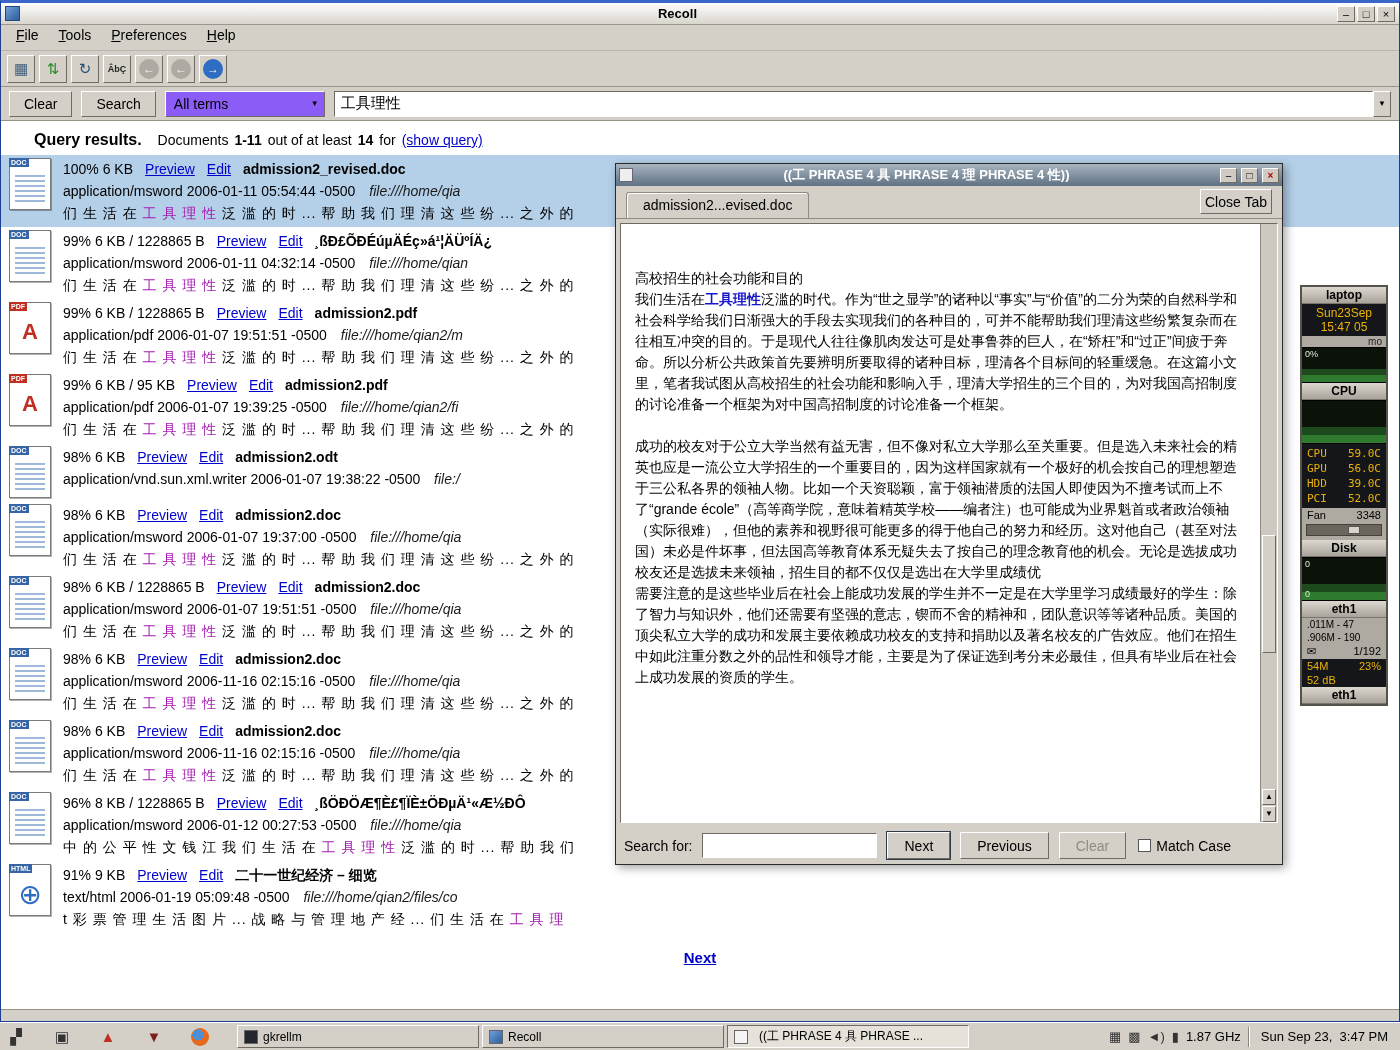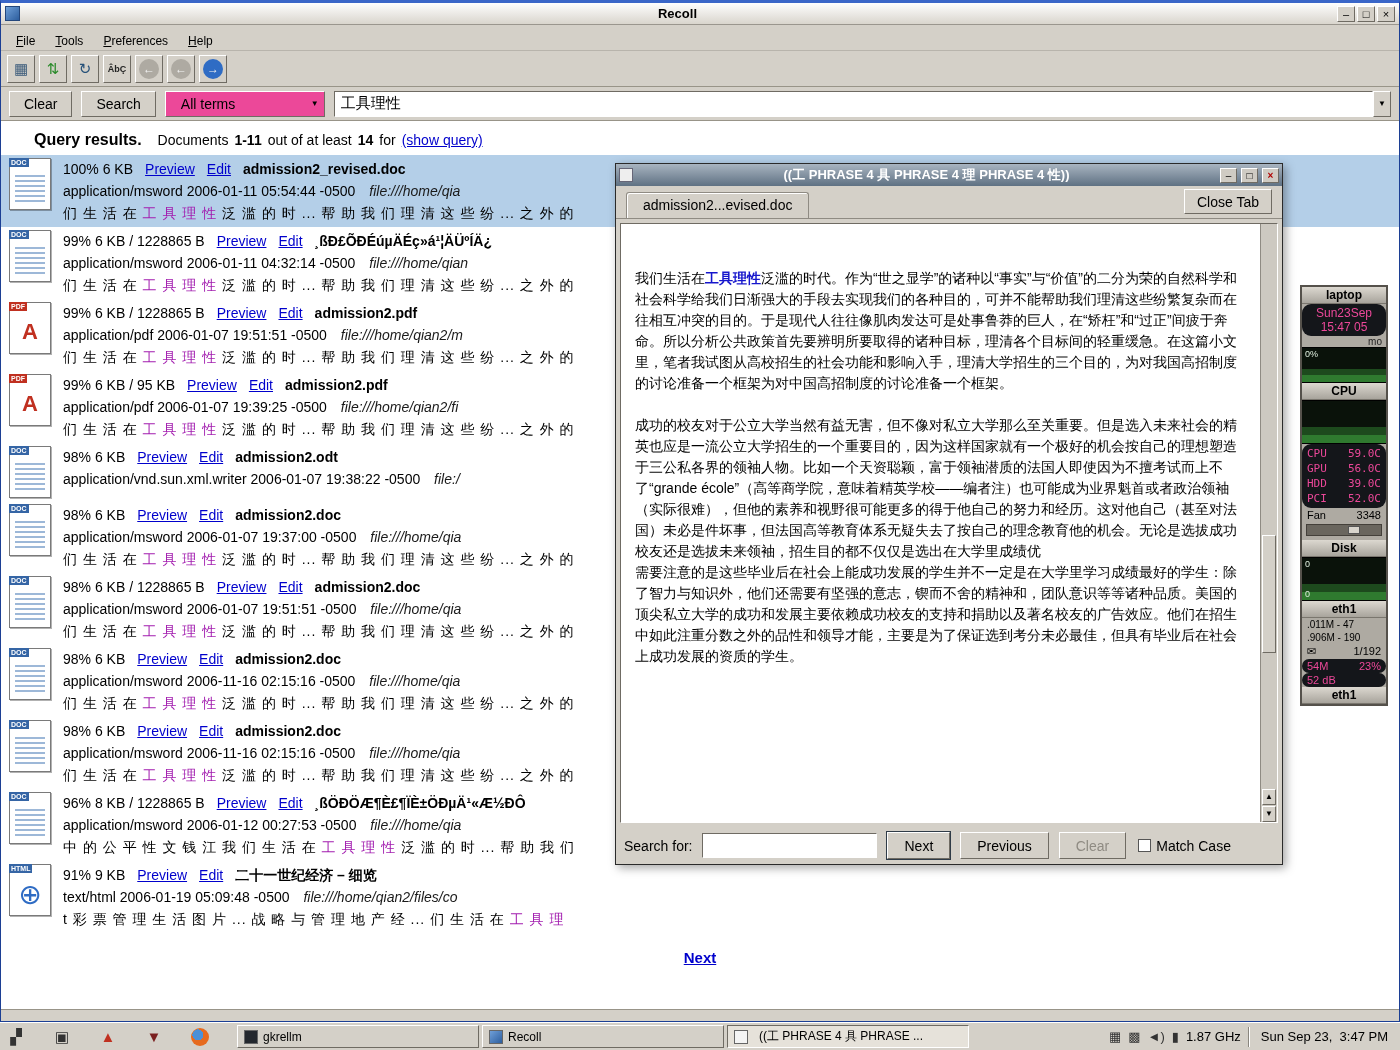--- a/index.html
+++ b/index.html
@@ -11,43 +11,43 @@
   .main-window { position:absolute; left:0; top:0; right:0; bottom:28px;
     border:1px solid #1c3f94; border-top:3px solid #3a66c8; background:#d4d0c8;
     display:flex; flex-direction:column; }
   .titlebar { height:22px; background:linear-gradient(#fefefe,#d9d5cd);
     border-bottom:1px solid #9a968e; display:flex; align-items:center; padding:0 4px; flex:0 0 auto; }
   .app-icon { width:15px; height:15px; background:linear-gradient(135deg,#6f9fd8,#2d5e9e); border:1px solid #24477c; }
   .tb-title { flex:1; text-align:center; font-weight:bold; font-size:13px; }
   .win-ctrl { width:18px; height:16px; font-size:11px; line-height:14px; text-align:center; margin-left:2px;
     background:#d4d0c8; border:1px solid; border-color:#fff #6f6b63 #6f6b63 #fff; cursor:default; }
 
-  .menubar { height:26px; display:flex; align-items:flex-end; gap:2px; padding:0 6px;
-    border-bottom:1px solid #b8b4ac; font-size:12px; flex:0 0 auto; }
+  .menubar { height:26px; display:flex; align-items:flex-start; gap:2px; padding:0 6px;
+    border-bottom:1px solid #b8b4ac; font-size:14px; flex:0 0 auto; }
   .menu-item { display:inline-block; padding:2px 9px; }
   .menu-item::first-letter { text-decoration:underline; }
 
   .toolbar { height:36px; display:flex; align-items:center; gap:4px; padding:0 6px;
     border-bottom:1px solid #989488; flex:0 0 auto; }
   .tb-btn { width:28px; height:28px; display:flex; align-items:center; justify-content:center;
     background:#d4d0c8; border:1px solid; border-color:#fff #6f6b63 #6f6b63 #fff; font-size:15px; color:#3a5a7a; }
   .tb-btn[data-kind="spellcheck-icon"] { font-size:9px; font-weight:bold; color:#222; }
   .tb-btn[data-kind="sort-icon"] { color:#2a8a2a; }
   .tb-btn[data-kind="history-icon"] { color:#28527a; }
   .tb-btn .glyph-circle { display:flex; align-items:center; justify-content:center; }
   .tb-btn[data-circle="true"] .glyph-circle { width:20px; height:20px; border-radius:50%;
     background:#aeaaa2; color:#f2f2f2; font-size:12px; font-weight:bold; }
   .tb-btn[data-circle="true"][data-active="true"] .glyph-circle { background:#2f6cc4; }
 
   .searchrow { height:34px; display:flex; align-items:center; gap:9px; padding:0 8px;
     border-bottom:1px solid #989488; flex:0 0 auto; }
   .btn { height:26px; padding:0 14px; font-size:14px; background:#d4d0c8;
     border:1px solid; border-color:#fff #6f6b63 #6f6b63 #fff; font-family:inherit; }
   .combo { height:26px; width:160px; display:flex; align-items:center; justify-content:space-between;
-    background:#ec4899; border:1px solid; border-color:#fff #6f6b63 #6f6b63 #fff; padding-left:15px; font-size:14px; }
+    background:#8b5cf6; border:1px solid; border-color:#fff #6f6b63 #6f6b63 #fff; padding-left:8px; font-size:14px; }
   .combo-arrow { width:18px; text-align:center; font-size:8px; }
   .query-wrap { flex:1; display:flex; height:26px; }
   .query-input { flex:1; border:1px solid; border-color:#6f6b63 #fff #fff #6f6b63; background:#fff;
     font-size:15px; padding:2px 6px; font-family:inherit; }
   .query-arrow { width:18px; background:#d4d0c8; border:1px solid; border-color:#fff #6f6b63 #6f6b63 #fff;
     font-size:8px; display:flex; align-items:center; justify-content:center; }
 
   
   .results { flex:1 1 auto; background:#fff; overflow:hidden; font-size:14px; }
   .results-header { padding:10px 8px 6px; display:flex; align-items:baseline; gap:6px;margin-left:25px; }
@@ -85,21 +85,21 @@
   .pv-winicon { width:14px; height:14px; background:#eee; border:1px solid #667; }
   .pv-title { flex:1; text-align:center; color:#fff; font-weight:bold; font-size:13px;
     white-space:nowrap; overflow:hidden; }
   .pv-ctrl { width:17px; height:15px; background:#cfcbc3; border:1px solid;
     border-color:#fff #6f6b63 #6f6b63 #fff; font-size:10px; line-height:13px; text-align:center; }
   .pv-ctrl.close { color:#b00000; font-weight:bold; }
   .pv-tabbar { height:33px; display:flex; align-items:flex-end; padding:4px 10px 0; gap:8px;
     border-bottom:1px solid #8f8b83; flex:0 0 auto; }
   .pv-tab { padding:4px 16px 5px; font-size:14px; background:#d4d0c8; border:1px solid #8f8b83;
     border-bottom:none; border-radius:3px 3px 0 0; box-shadow:inset 1px 1px 0 #fff; }
-  .pv-closetab { margin-left:auto; margin-bottom:4px; height:25px; padding:0 12px; font-size:14px;
+  .pv-closetab { margin-left:auto; margin-bottom:4px; height:25px; padding:0 4px; font-size:14px;
     background:#d4d0c8; border:1px solid; border-color:#fff #6f6b63 #6f6b63 #fff; font-family:inherit; }
   .pv-body { flex:1 1 auto; position:relative; margin:4px; background:#fff;
     border:1px solid; border-color:#6f6b63 #fff #fff #6f6b63; overflow:hidden;
     padding:44px 30px 8px 14px; font-size:14px; line-height:21px; }
   .mb { margin-bottom:21px; }
   .pv-hl { color:#1616cc; font-weight:bold; }
   .pv-scrollbar { position:absolute; top:0; right:0; bottom:0; width:17px; background:#cdc9c1;
     border-left:1px solid #8f8b83; }
   .pv-thumb { position:absolute; left:1px; right:1px; top:52%; height:118px; background:#d4d0c8;
     border:1px solid; border-color:#fff #6f6b63 #6f6b63 #fff; }
@@ -114,21 +114,21 @@
   .pv-btn.default { box-shadow:0 0 0 1px #2f3b47; }
   .pv-btn.disabled { color:#8f8b83; }
   .chkrow { display:flex; align-items:center; gap:5px; margin-left:2px; }
   .chk { width:13px; height:13px; background:#fff; border:1px solid #555; }
 
   
   .gk { position:absolute; left:1300px; top:285px; width:88px; z-index:6;
     background:#aeaaa2; border:2px solid #55514b; font-size:11px; }
   .gk-cap { background:linear-gradient(#dcd8d0,#a8a49c); font-weight:bold; text-align:center;
     border-bottom:1px solid #7a766e; padding:1px 0; font-size:12px; }
-  .gk-dark { background:#14161a; color:#ec4899;border-radius:9px; }
+  .gk-dark { background:#14161a; color:#eab308; }
   .gk-clock { text-align:center; padding:2px 0; line-height:14px; font-size:12px; }
   .gk-mo { text-align:right; padding:0 4px; font-size:10px; color:#222; }
   .gk-chart { height:36px; position:relative; border-top:1px solid #000; border-bottom:1px solid #000;
     background:linear-gradient(180deg,#0a120a 0 62%,#1d4a1d 62% 80%,#2f7a2f 80% 100%); }
   .gk-chart.tall { height:44px; }
   .gk-ov { position:absolute; top:1px; left:3px; font-size:9px; color:#dfeede; }
   .gk-ov2 { position:absolute; bottom:1px; left:3px; font-size:9px; color:#dfeede; }
   .gk-trow { display:flex; justify-content:space-between; padding:1px 5px; font-size:11px; }
   .gk-temps { font-family:"DejaVu Sans Mono","Liberation Mono",monospace; padding:2px 0; }
   .gk-slider { height:12px; margin:2px 4px 4px; background:#6a665e; border:1px solid #44403a; position:relative; }
@@ -490,20 +490,21 @@
       <span class="pv-title">((工 PHRASE 4 具 PHRASE 4 理 PHRASE 4 性))</span>
       <span class="pv-ctrl">–</span>
       <span class="pv-ctrl">□</span>
       <span class="pv-ctrl close">×</span>
     </div>
     <div class="pv-tabbar">
       <span class="pv-tab">admission2...evised.doc</span>
       <button class="pv-closetab">Close Tab</button>
     </div>
     <div class="pv-body">
+      <div>高校招生的社会功能和目的</div>
       <div class="mb"><span>我们生活在</span><span class="pv-hl">工具理性</span><span>泛滥的时代。作为“世之显学”的诸种以“事实”与“价值”的二分为荣的自然科学和社会科学给我们日渐强大的手段去实现我们的各种目的，可并不能帮助我们理清这些纷繁复杂而在往相互冲突的目的。于是现代人往往像肌肉发达可是处事鲁莽的巨人，在“矫枉”和“过正”间疲于奔命。所以分析公共政策首先要辨明所要取得的诸种目标，理清各个目标间的轻重缓急。在这篇小文里，笔者我试图从高校招生的社会功能和影响入手，理清大学招生的三个目的，为对我国高招制度的讨论准备一个框架为对中国高招制度的讨论准备一个框架。</span></div>
       <div>成功的校友对于公立大学当然有益无害，但不像对私立大学那么至关重要。但是选入未来社会的精英也应是一流公立大学招生的一个重要目的，因为这样国家就有一个极好的机会按自己的理想塑造于三公私各界的领袖人物。比如一个天资聪颖，富于领袖潜质的法国人即使因为不擅考试而上不了“grande école”（高等商学院，意味着精英学校——编者注）也可能成为业界魁首或者政治领袖（实际很难），但他的素养和视野很可能更多的得于他自己的努力和经历。这对他自己（甚至对法国）未必是件坏事，但法国高等教育体系无疑失去了按自己的理念教育他的机会。无论是选拔成功校友还是选拔未来领袖，招生目的都不仅仅是选出在大学里成绩优</div>
       <div>需要注意的是这些毕业后在社会上能成功发展的学生并不一定是在大学里学习成绩最好的学生：除了智力与知识外，他们还需要有坚强的意志，锲而不舍的精神和，团队意识等等诸种品质。美国的顶尖私立大学的成功和发展主要依赖成功校友的支持和捐助以及著名校友的广告效应。他们在招生中如此注重分数之外的品性和领导才能，主要是为了保证选到考分未必最佳，但具有毕业后在社会上成功发展的资质的学生。</div>
       <div class="pv-scrollbar">
         <span class="pv-thumb"></span>
         <span class="pv-sarrow up">▲</span>
         <span class="pv-sarrow down">▼</span>
       </div>
     </div>
     <div class="pv-findbar">

